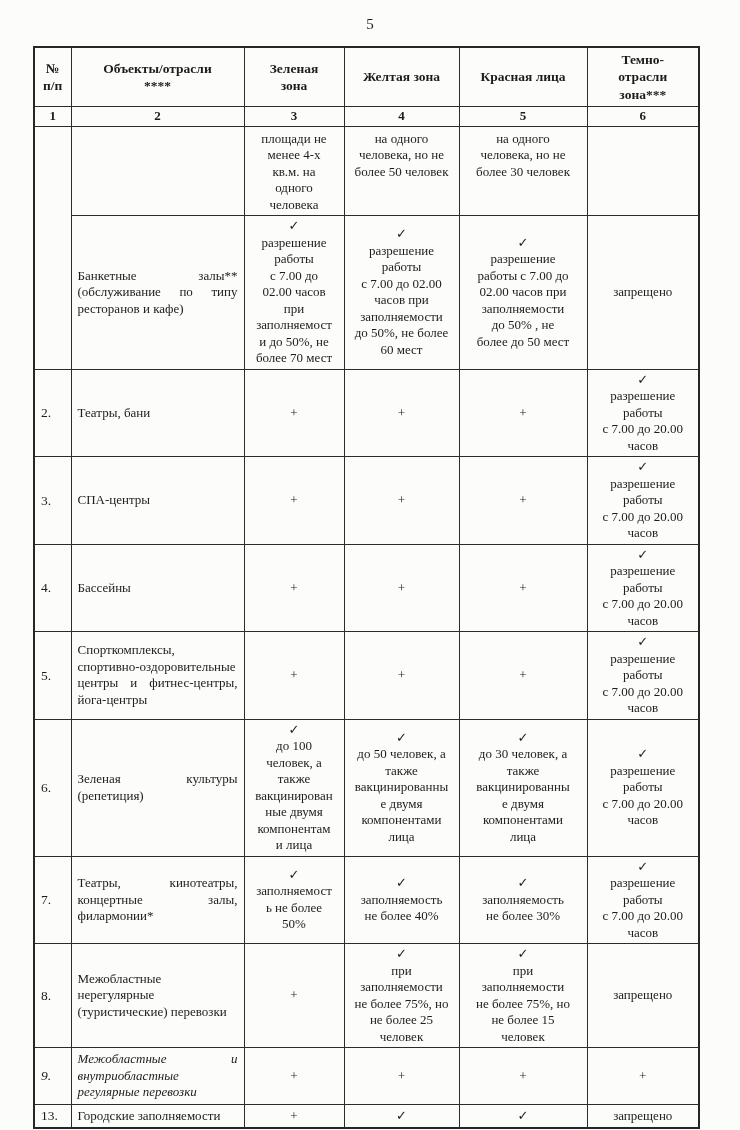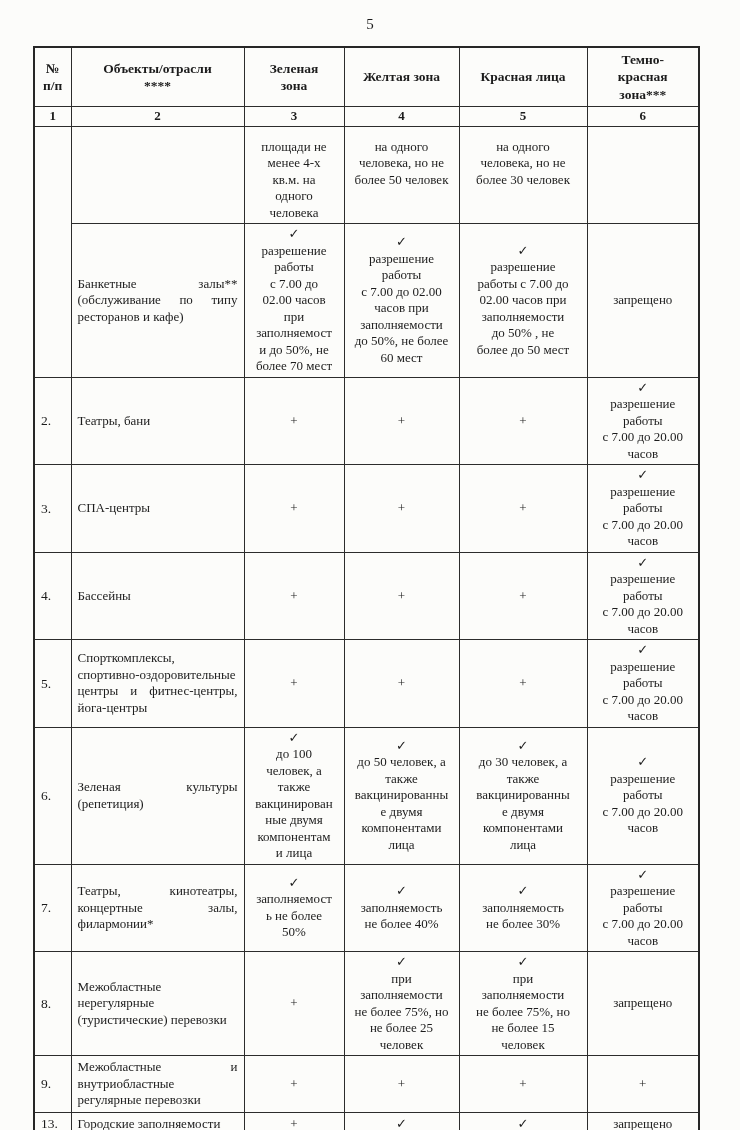--- a/index.html
+++ b/index.html
@@ -68,30 +68,30 @@
     text-align: center;
   }
   .ctext {
     white-space: pre-line;
   }
   .check {
     font-size: 13px;
   }
   
   tr.h-hdr  th { height: 54px; }
-  tr.h-cont td { height: 74px;  vertical-align: top; padding-top: 12px; }
+  tr.h-cont td { height: 74px;  vertical-align: top; padding-top: 4px; }
   tr.h-banq td { height: 142px; }
   tr.h-r2   td { height: 75px; }
   tr.h-r3   td { height: 72px; }
   tr.h-r4   td { height: 73px; }
   tr.h-r5   td { height: 74px; }
   tr.h-r6   td { height: 117px; }
   tr.h-r7   td { height: 75px; }
   tr.h-r8   td { height: 96px; }
-  tr.h-r9   td { height: 40px; }
+  tr.h-r9   td { height: 40px; font-style: italic; }
   tr.h-r10  td { height: 12px; }
 </style>
 </head>
 <body>
 
 <div class="sheet">
   <div class="page-number">5</div>
 
   <table class="zones">
     <colgroup>
@@ -107,21 +107,21 @@
         <tr class="h-hdr">
       <th>№
 п/п</th>
       <th>Объекты/отрасли
 ****</th>
       <th>Зеленая
 зона</th>
       <th>Желтая зона</th>
       <th>Красная лица</th>
       <th>Темно-
-красная
+отрасли
 зона***</th>
     </tr>
 
     <tr class="index-row">
       <td>1</td>
       <td>2</td>
       <td>3</td>
       <td>4</td>
       <td>5</td>
       <td>6</td>

